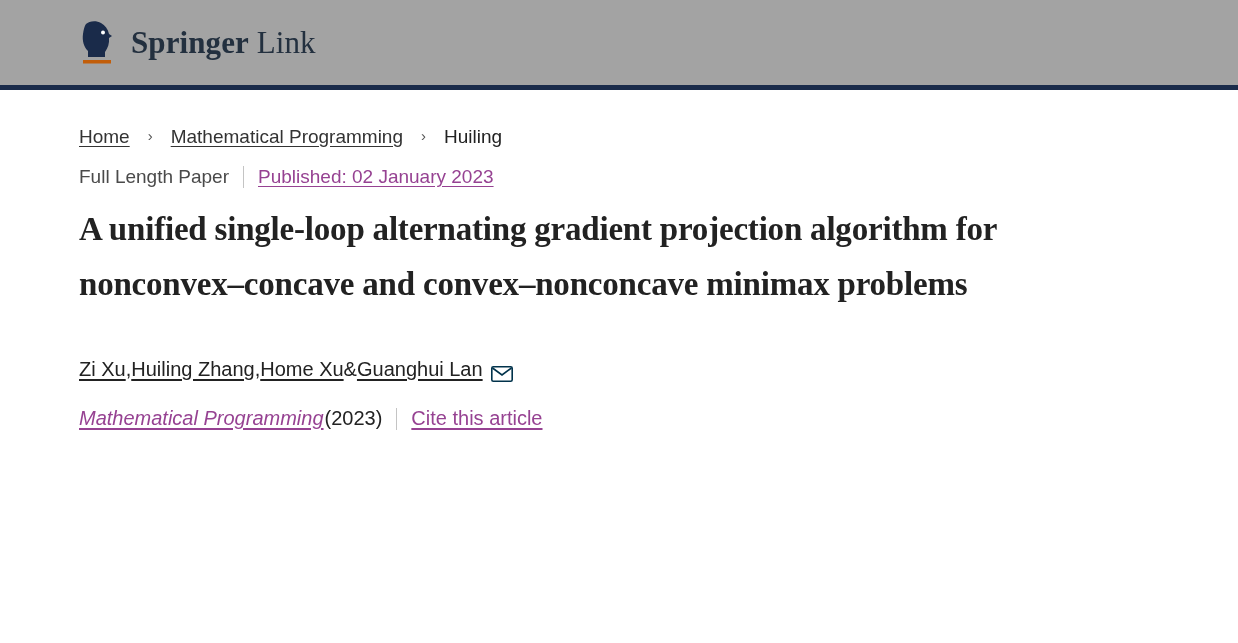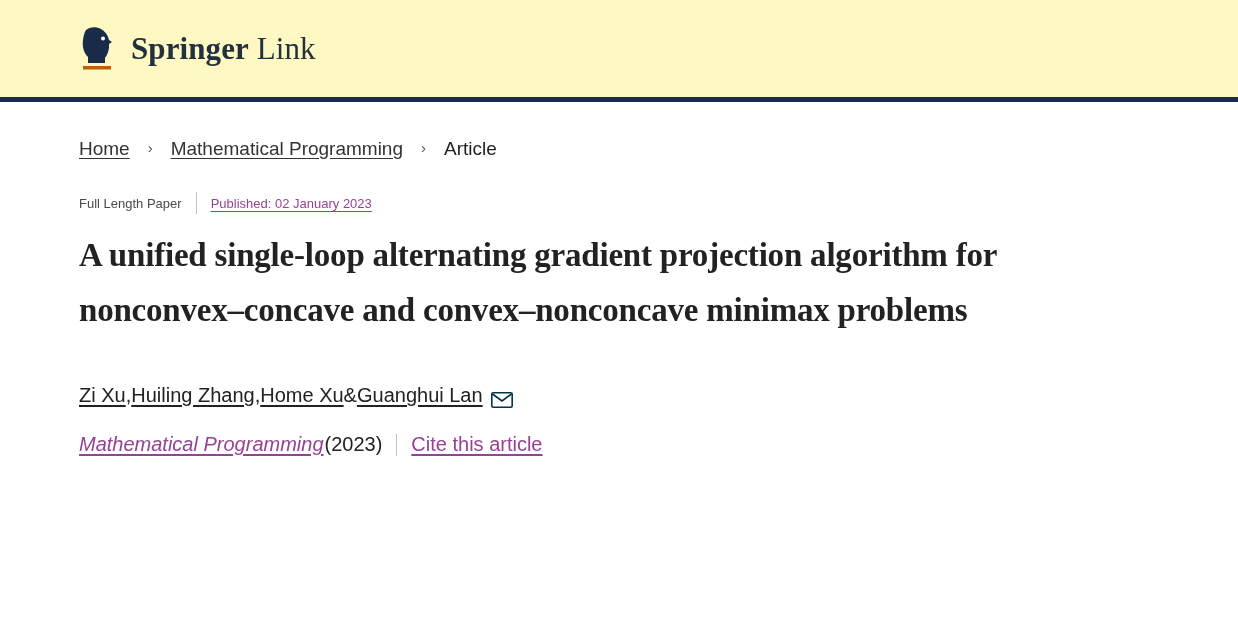--- a/index.html
+++ b/index.html
@@ -10,22 +10,22 @@
   body {
     width: 1238px;
     height: 643px;
     font-family: "Liberation Sans", sans-serif;
     color: #222222;
     overflow: hidden;
   }
 
   
   .site-header {
-    height: 97px;
-    background: #fef9c3;
+    height: 85px;
+    background: #a3a3a3;
     display: flex;
     align-items: center;
     padding-left: 79px;
     box-sizing: border-box;
   }
   .brand {
     display: flex;
     align-items: center;
     gap: 12px;
     text-decoration: none;
@@ -77,24 +77,24 @@
     font-size: 15px;
     color: #555555;
     position: relative;
     top: 1px;
   }
   .breadcrumb .current {
     color: #222222;
   }
 
   .meta-line {
-    margin-top: 32px;
-    display: flex;
-    align-items: center;
-    font-size: 13px;
+    margin-top: 18px;
+    display: flex;
+    align-items: center;
+    font-size: 19px;
     color: #4a4a4a;
   }
   .meta-line .divider {
     display: inline-block;
     width: 1px;
     height: 22px;
     background: #c4c4c4;
     margin: 0 14px;
   }
   .meta-line a {
@@ -218,21 +218,21 @@
 </header>
 <div class="header-rule"></div>
 
 <main class="content">
 
   <nav class="breadcrumb">
     <a href="#">Home</a>
     <span class="sep">›</span>
     <a href="#">Mathematical Programming</a>
     <span class="sep">›</span>
-    <span class="current">Article</span>
+    <span class="current">Huiling</span>
   </nav>
 
   <div class="meta-line">
     <span>Full Length Paper</span>
     <span class="divider"></span>
     <a href="#">Published: 02 January 2023</a>
   </div>
 
   <h1 class="article-title">A unified single-loop alternating gradient projection algorithm for nonconvex–concave and convex–nonconcave minimax problems</h1>
 

